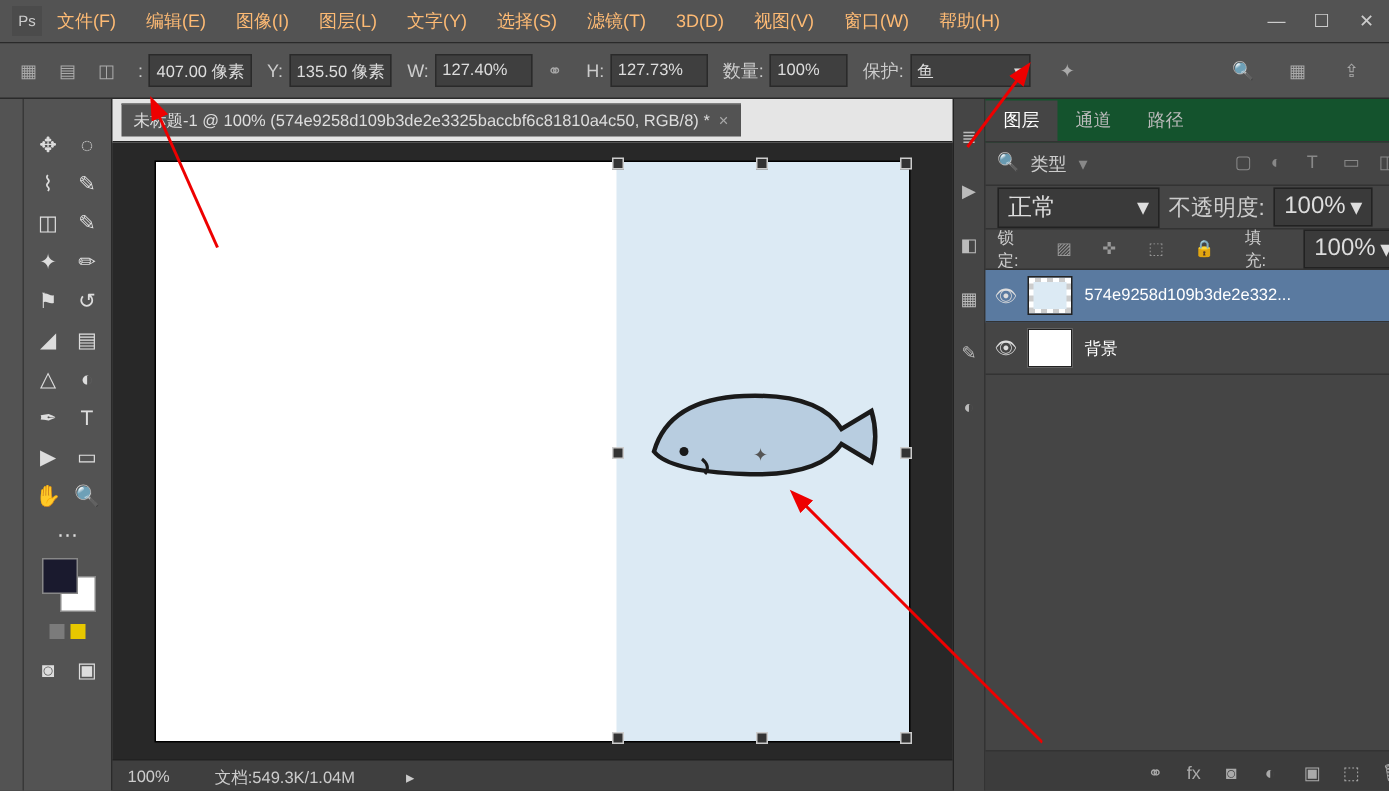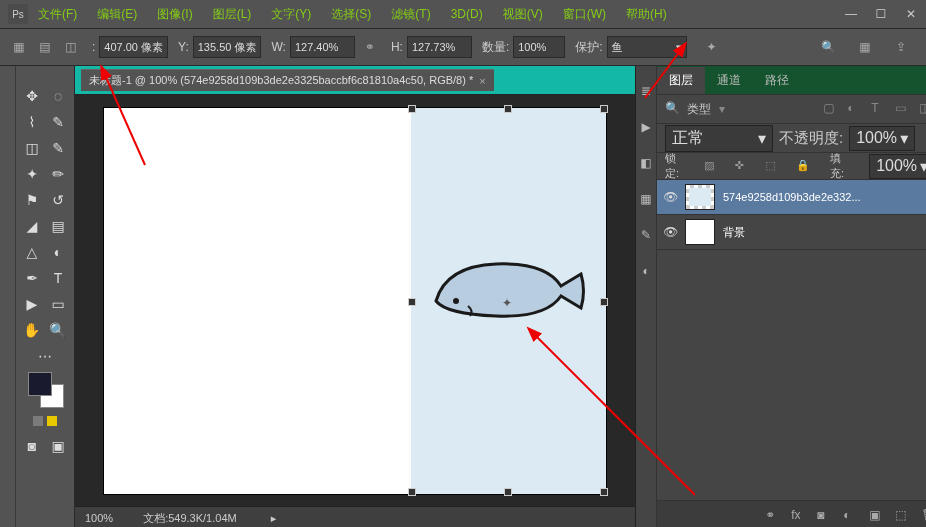--- a/index.html
+++ b/index.html
@@ -1,35 +1,35 @@
 <!DOCTYPE html>
 <html><head>
 <meta charset="utf-8">
 <style>
 html,body{margin:0;padding:0;width:926px;height:527px;background:#535353;font-family:"Microsoft YaHei",sans-serif;font-size:12px;color:#ccc;overflow:hidden}
 .menubar{height:28px;background:#535353;display:flex;align-items:center;padding-left:8px;border-bottom:1px solid #2a2a2a}
 .logo{width:20px;height:20px;background:#4b4b4b;display:flex;align-items:center;justify-content:center;font-size:10px}
-.menu-item{padding:0 10px;height:28px;line-height:28px;color:#84cc16;cursor:pointer}
+.menu-item{padding:0 10px;height:28px;line-height:28px;color:#fdba74;cursor:pointer}
 .winctrls{margin-left:auto;display:flex}
 .winbtn{width:30px;height:14px;display:flex;align-items:center;justify-content:center;color:#ccc;font-size:12px}
 .optbar{height:36px;background:#535353;display:flex;align-items:center;padding-left:8px;border-bottom:1px solid #2a2a2a;gap:4px}
 .opt-label{color:#ccc;font-size:12px;margin-left:6px}
 .opt-field{background:#3f3f3f;border:1px solid #2a2a2a;height:20px;padding:0 4px;color:#ddd;font-size:11px;min-width:55px;display:flex;align-items:center}
 .opt-icon{width:22px;height:22px;display:flex;align-items:center;justify-content:center;color:#aaa}
 .opt-right{margin-left:auto;display:flex;gap:14px;padding-right:14px}
 .main{display:flex;height:463px}
 .tool-col{width:15px;background:#535353;border-right:1px solid #383838}
 .toolbox{width:58px;background:#535353;border-right:1px solid #2a2a2a;display:flex;flex-direction:column;align-items:center;padding-top:20px}
 .tool-row{display:flex;gap:4px;margin-bottom:6px}
 .tool{width:22px;height:20px;display:flex;align-items:center;justify-content:center;color:#ddd;cursor:pointer;font-size:14px}
 .swatch-wrap{position:relative;width:34px;height:34px}
 .extra{margin-top:10px;display:flex;gap:4px}
 .extra .sq{width:10px;height:10px}
 .canvas-area{flex:1;background:#282828;display:flex;flex-direction:column;position:relative}
-.tabbar{height:28px;background:#14b8a6;display:flex;align-items:center;padding-left:6px;border-bottom:1px solid #222}
+.tabbar{height:28px;background:#e5e5e5;display:flex;align-items:center;padding-left:6px;border-bottom:1px solid #222}
 .tab{background:#535353;border-top:1px solid #666;padding:3px 8px;font-size:11px;color:#ddd;display:flex;align-items:center;gap:6px;position:relative}
 .tab-close{color:#aaa;cursor:pointer}
 .canvas-wrap{flex:1;display:flex;align-items:center;justify-content:center;position:relative}
 .canvas{width:502px;height:386px;background:#fff;position:relative;box-shadow:0 0 0 1px #000}
 .canvas-half{position:absolute;right:0;top:0;width:195px;height:386px;background:#dceaf4}
 .fish{position:absolute;right:20px;top:148px;width:160px;height:70px}
 .statusbar{height:22px;background:#3f3f3f;display:flex;align-items:center;padding-left:10px;font-size:11px;color:#ccc;border-top:1px solid #222;gap:30px}
 .rpanel{width:290px;background:#454545;display:flex;border-left:1px solid #222}
 .rstrip{width:36px;background:#454545;border-right:1px solid #333;display:flex;flex-direction:column;align-items:center;padding-top:16px;gap:18px}
 .rstrip-ic{width:20px;height:18px;color:#bbb;display:flex;align-items:center;justify-content:center}

